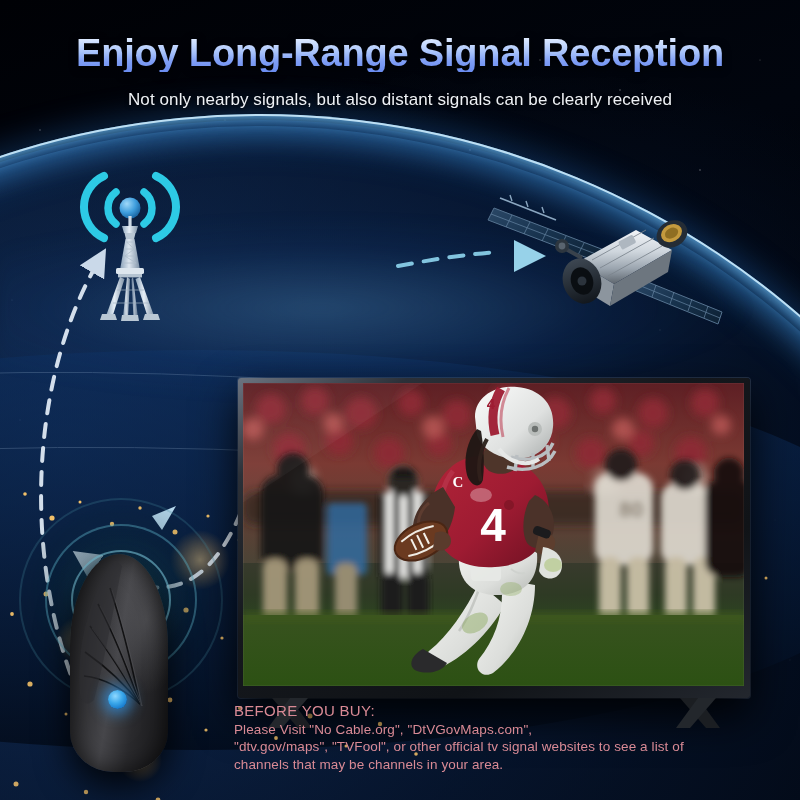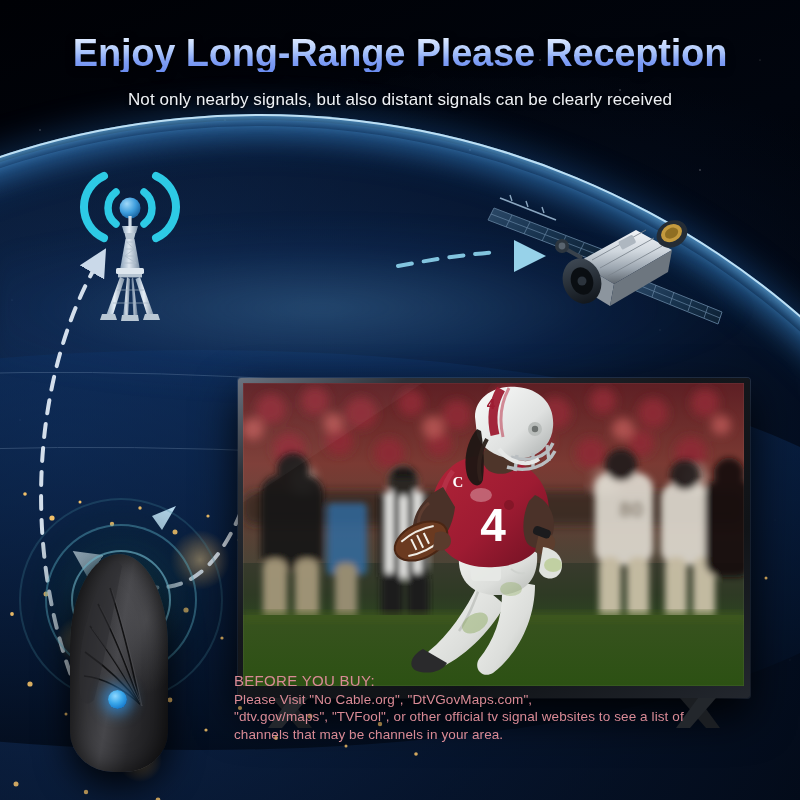--- a/index.html
+++ b/index.html
@@ -86,21 +86,21 @@
   
   .field{position:absolute;left:0;top:0;width:100%;height:100%;
     background:
       linear-gradient(180deg,
         #3a1418 0%, #5a2026 9%, #7a2d31 17%,
         #6b3a34 26%, #4a3c33 40%, #3c3a30 55%,
         #2e3a24 70%, #2c4a1e 82%, #305418 92%, #2a4a14 100%);
     filter:blur(0px);}
   .crowd{position:absolute;inset:0;}
 
-  .discl{position:absolute;left:234px;top:672px;width:540px;color:#d98a95;
+  .discl{position:absolute;left:234px;top:702px;width:540px;color:#d98a95;
     font-size:13.5px;line-height:17.5px;letter-spacing:.1px;}
   .discl .t{font-size:15px;letter-spacing:.3px;margin-bottom:1px;}
   .discl .l{white-space:nowrap;}
 </style>
 </head>
 <body>
 
 <div id="stage">
 
   <div class="space-bg"></div>
@@ -256,21 +256,21 @@
       <g stroke="#cfe9ff" stroke-width="1" opacity=".18" fill="none">
         <path d="M120 300 Q 520 210 1180 290"></path>
         <path d="M90 380 Q 540 280 1300 370"></path>
       </g>
     </svg>
   </div>
   <div class="limb"></div>
   <div class="limb2"></div>
   <div class="haze"></div>
 
-  <div class="headline">Enjoy Long-Range Please Reception</div>
+  <div class="headline">Enjoy Long-Range Signal Reception</div>
   <div class="subhead">Not only nearby signals, but also distant signals can be clearly received</div>
 
   <div class="tower-wrap">
     <svg class="tower-svg" width="140" height="180" viewBox="0 0 140 180">
       <defs>
         <linearGradient id="gMetal" x1="0" y1="0" x2="1" y2="0">
           <stop offset="0%" stop-color="#8fa6bd"></stop>
             <stop offset="45%" stop-color="#e6eef6"></stop>
           <stop offset="100%" stop-color="#7f93a8"></stop>
         </linearGradient>

